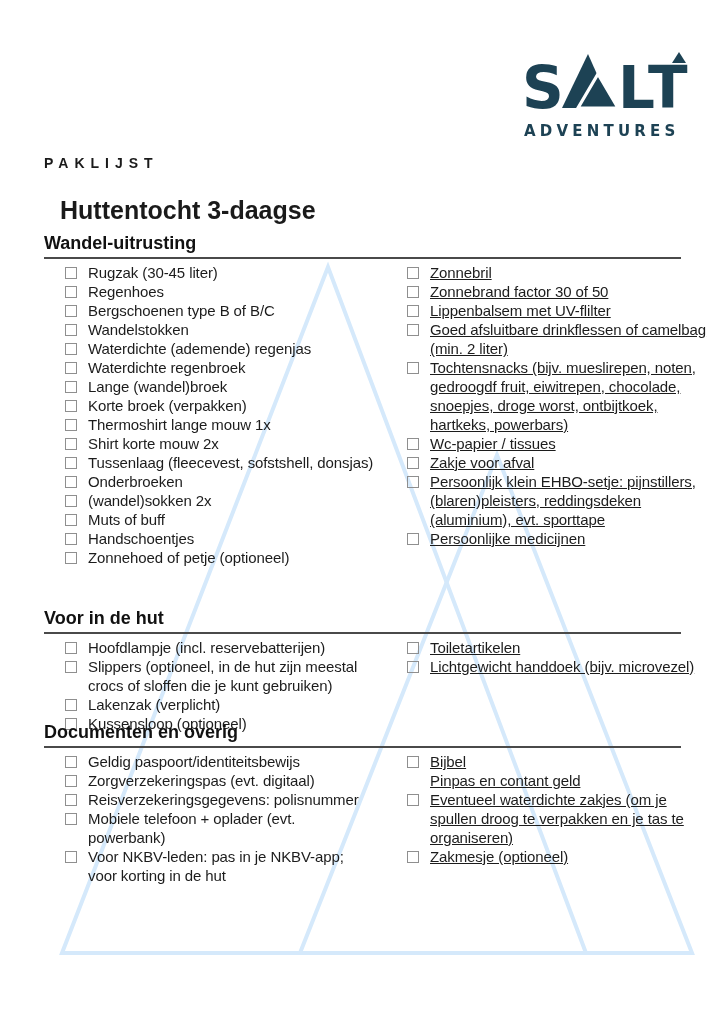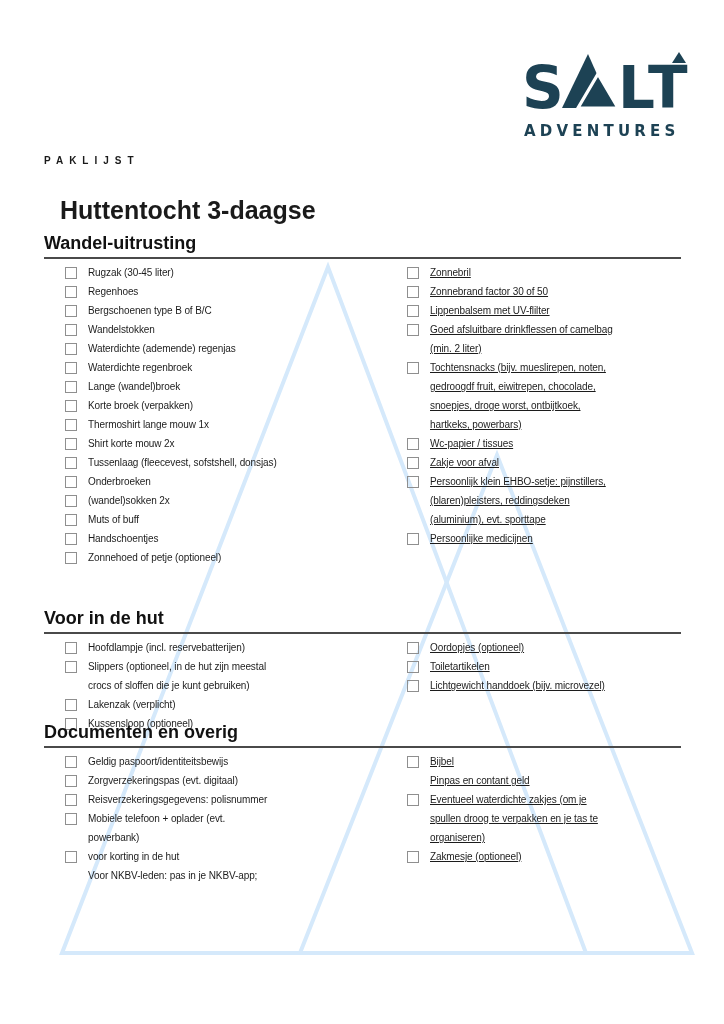--- a/index.html
+++ b/index.html
@@ -11,21 +11,21 @@
     font-family:"Liberation Sans", sans-serif;
     color:#1c1c1c;
   }
   .watermark{position:absolute;left:0;top:0;z-index:0;}
   .content{position:relative;z-index:1;}
 
   .logo{position:absolute;left:522px;top:50px;}
 
   .eyebrow{
     position:absolute;left:44px;top:155px;
-    font-size:10px;font-weight:bold;letter-spacing:6px;color:#1a1a1a;
+    font-size:14px;font-weight:bold;letter-spacing:6px;color:#1a1a1a;
   }
   .title{
     position:absolute;left:44px;top:180px;margin:16px;
     font-size:25px;font-weight:bold;color:#1a1a1a;
   }
 
   .section{position:absolute;left:44px;width:637px;}
   .section-title{margin:0;font-size:18px;font-weight:bold;color:#111;}
   .rule{border-bottom:2px solid #4a4a4a;margin-top:3px;}
   .cols{display:flex;margin-top:4px;}
@@ -35,21 +35,21 @@
   .item{display:flex;align-items:flex-start;padding-left:21px;}
   .col-right .item{padding-left:24px;text-decoration:underline;}
   .checkbox{
     flex:0 0 auto;
     width:10px;height:10px;
     border:1.4px solid #8f8f8f;
     margin:4px 11px 0 0;
     background:transparent;
   }
   .checkbox.hidden-box{visibility:hidden;}
-  .item-text{font-size:10px;letter-spacing:-0.1px;}
+  .item-text{font-size:15px;letter-spacing:-0.1px;}
   .line{line-height:19px;white-space:nowrap;}
 </style>
 </head>
 <body>
 
 <div class="page">
 
   <svg class="watermark" width="724" height="1024" viewBox="0 0 724 1024">
     <polygon points="328,267 62,953 586,953" fill="none" stroke="#d5e9fb" stroke-width="4" stroke-linejoin="miter"></polygon>
     <polygon points="497,455 300,953 692,953" fill="none" stroke="#d5e9fb" stroke-width="4" stroke-linejoin="miter"></polygon>
@@ -269,26 +269,20 @@
     <span class="checkbox"></span>
     <span class="item-text">
                   <div class="line">Kussensloop (optioneel)</div>
                 </span>
   </div>
             </div>
       <div class="col-right">
               <div class="item">
     <span class="checkbox"></span>
     <span class="item-text">
-                  <div class="line">Oordopjes (optioneel)</div>
-                </span>
-  </div>
-              <div class="item">
-    <span class="checkbox"></span>
-    <span class="item-text">
                   <div class="line">Toiletartikelen</div>
                 </span>
   </div>
               <div class="item">
     <span class="checkbox"></span>
     <span class="item-text">
                   <div class="line">Lichtgewicht handdoek (bijv. microvezel)</div>
                 </span>
   </div>
             </div>
@@ -320,22 +314,22 @@
               <div class="item">
     <span class="checkbox"></span>
     <span class="item-text">
                   <div class="line">Mobiele telefoon + oplader (evt.</div>
                   <div class="line">powerbank)</div>
                 </span>
   </div>
               <div class="item">
     <span class="checkbox"></span>
     <span class="item-text">
+                  <div class="line">Voor NKBV-leden: pas in je NKBV-app;</div>
                   <div class="line">voor korting in de hut</div>
-                  <div class="line">Voor NKBV-leden: pas in je NKBV-app;</div>
                 </span>
   </div>
             </div>
       <div class="col-right">
               <div class="item">
     <span class="checkbox"></span>
     <span class="item-text">
                   <div class="line">Bijbel</div>
                 </span>
   </div>

